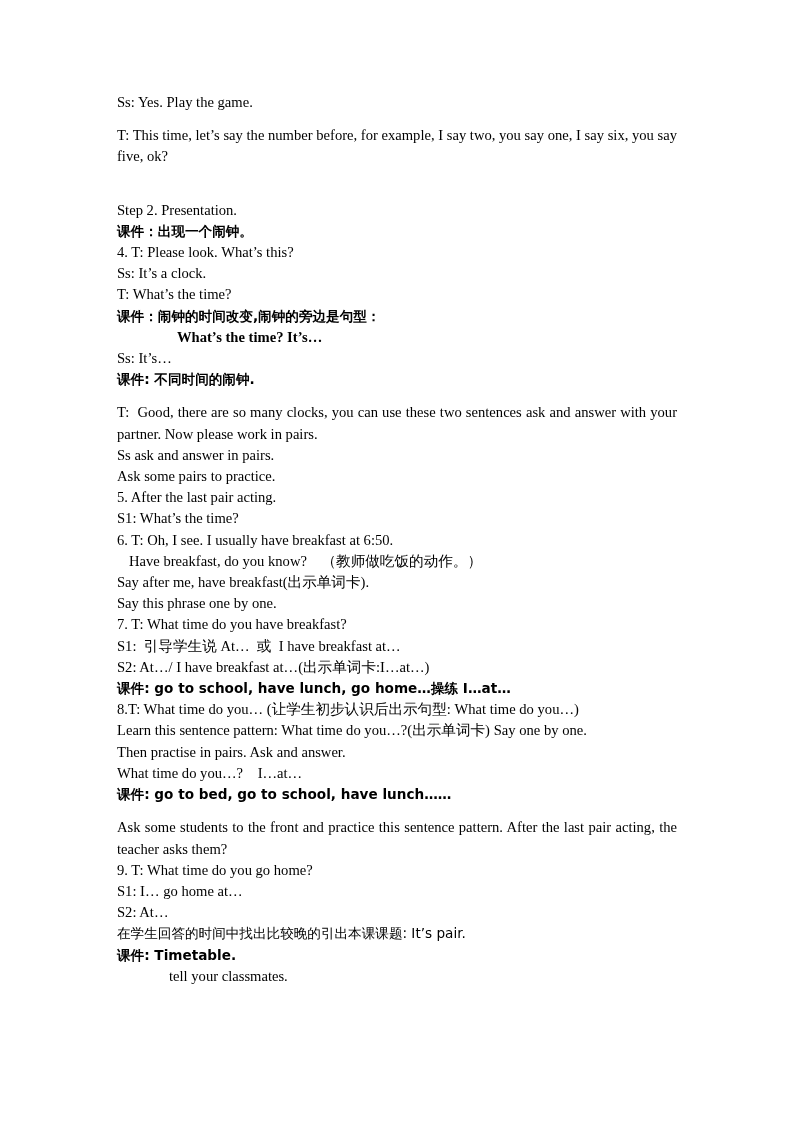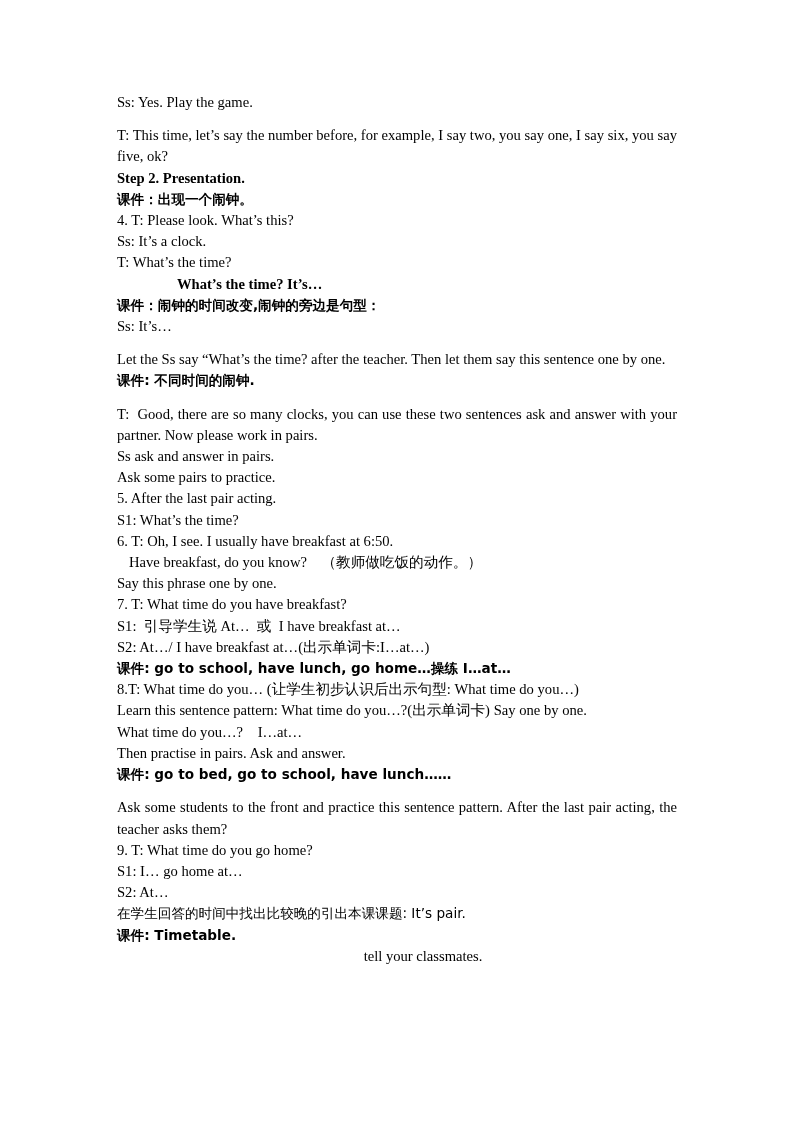--- a/index.html
+++ b/index.html
@@ -35,32 +35,32 @@
     padding: 0;
     white-space: pre-wrap;
     text-align: left;
   }
   .just {
     text-align: justify;
     text-justify: inter-word;
     margin-top: 12px;
   }
   .bold {
-    font-weight: bold;
+    font-weight: normal;
+    margin-top: 32px;
   }
   .indent-center {
     padding-left: 60px;
     font-weight: bold;
   }
   .hang {
     padding-left: 12px;
   }
   .hang-deep {
     padding-left: 52px;
-    text-align: center;
   }
   .cjk {
     font-family: "DejaVu Sans", "Liberation Sans", sans-serif;
     font-size: 13.6px;
   }
   .cjk-bold {
     font-family: "DejaVu Sans", "Liberation Sans", sans-serif;
     font-size: 13.6px;
     font-weight: bold;
   }
@@ -71,41 +71,41 @@
 <div class="page">
   <div class="content">
 
     <p class="line">Ss: Yes. Play the game.</p>
     <p class="line just">T: This time, let’s say the number before, for example, I say two, you say one, I say six, you say five, ok?</p>
     <p class="line bold">Step 2. Presentation.</p>
     <p class="line cjk-bold">课件：出现一个闹钟。</p>
     <p class="line">4. T: Please look. What’s this?</p>
     <p class="line">Ss: It’s a clock.</p>
     <p class="line">T: What’s the time?</p>
+    <p class="line cjk-bold">课件：闹钟的时间改变,闹钟的旁边是句型：</p>
     <p class="line indent-center">What’s the time? It’s…</p>
-    <p class="line cjk-bold">课件：闹钟的时间改变,闹钟的旁边是句型：</p>
     <p class="line">Ss: It’s…</p>
-    <p class="line just">Let the Ss say “What’s the time? after the teacher. Then let them say this sentence one by one.</p>
     <p class="line cjk-bold">课件: 不同时间的闹钟.</p>
     <p class="line just">T:  Good, there are so many clocks, you can use these two sentences ask and answer with your partner. Now please work in pairs.</p>
     <p class="line">Ss ask and answer in pairs.</p>
     <p class="line">Ask some pairs to practice.</p>
     <p class="line">5. After the last pair acting.</p>
     <p class="line">S1: What’s the time?</p>
     <p class="line">6. T: Oh, I see. I usually have breakfast at 6:50.</p>
     <p class="line hang">Have breakfast, do you know?    （教师做吃饭的动作。）</p>
+    <p class="line">Say after me, have breakfast(出示单词卡).</p>
     <p class="line">Say this phrase one by one.</p>
     <p class="line">7. T: What time do you have breakfast?</p>
     <p class="line">S1:  引导学生说 At…  或  I have breakfast at…</p>
     <p class="line">S2: At…/ I have breakfast at…(出示单词卡:I…at…)</p>
     <p class="line cjk-bold">课件: go to school, have lunch, go home…操练 I…at…</p>
     <p class="line">8.T: What time do you… (让学生初步认识后出示句型: What time do you…)</p>
     <p class="line">Learn this sentence pattern: What time do you…?(出示单词卡) Say one by one.</p>
+    <p class="line">Then practise in pairs. Ask and answer.</p>
     <p class="line">What time do you…?    I…at…</p>
-    <p class="line">Then practise in pairs. Ask and answer.</p>
     <p class="line cjk-bold">课件: go to bed, go to school, have lunch……</p>
     <p class="line just">Ask some students to the front and practice this sentence pattern. After the last pair acting, the teacher asks them?</p>
     <p class="line">9. T: What time do you go home?</p>
     <p class="line">S1: I… go home at…</p>
     <p class="line">S2: At…</p>
     <p class="line cjk">在学生回答的时间中找出比较晚的引出本课课题: It’s pair.</p>
     <p class="line cjk-bold">课件: Timetable.</p>
     <p class="line hang-deep">tell your classmates.</p>
 
   </div>

